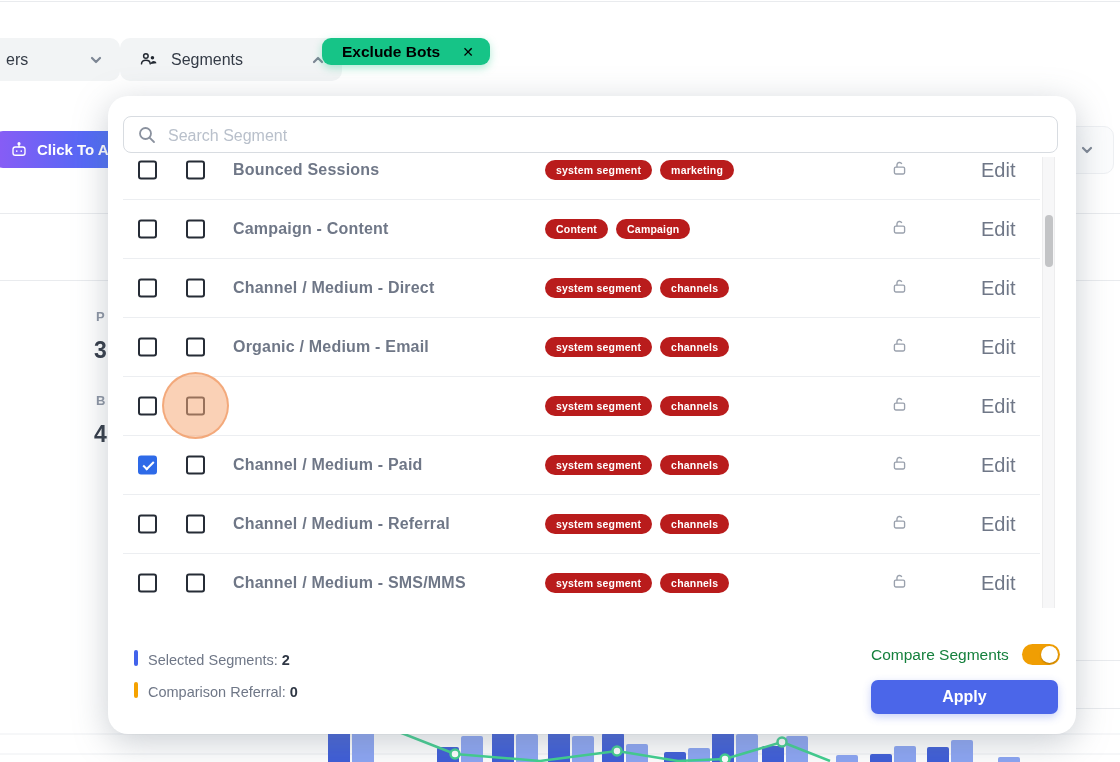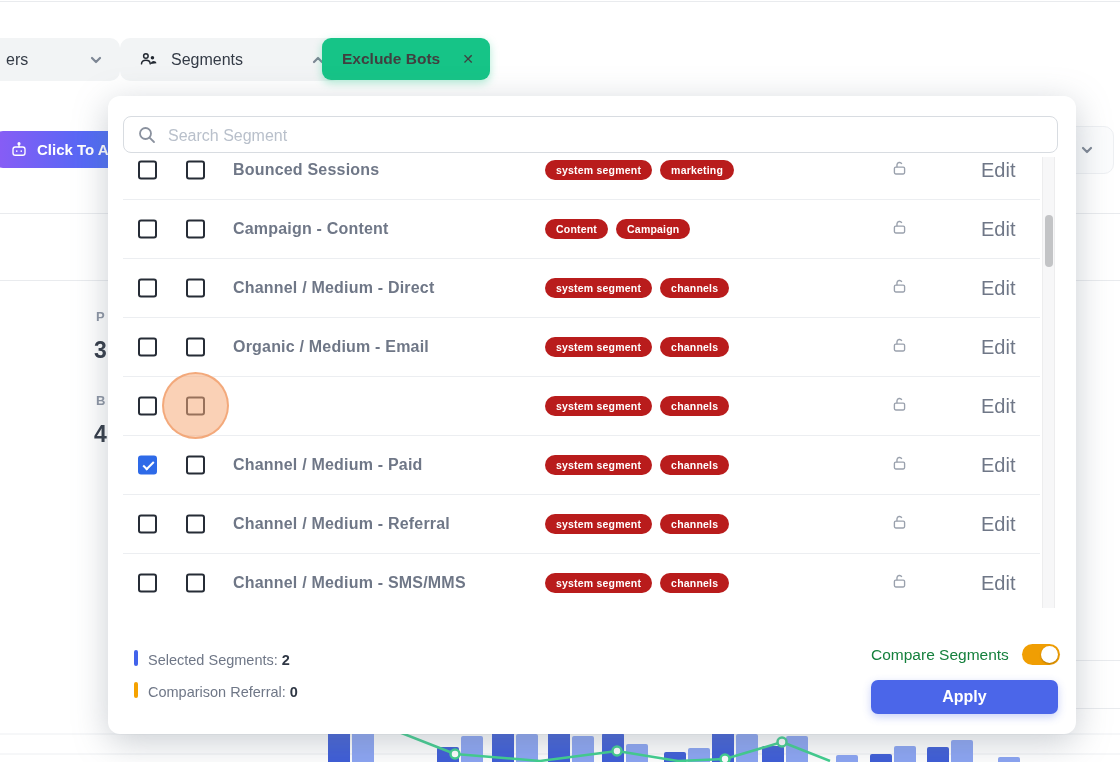--- a/index.html
+++ b/index.html
@@ -4,36 +4,36 @@
 <style>
   html,body{margin:0;padding:0;background:#fff;}
   body{width:1120px;height:762px;overflow:hidden;position:relative;
        font-family:"Liberation Sans","DejaVu Sans",sans-serif;-webkit-font-smoothing:antialiased;}
   .hairline{position:absolute;height:1px;background:#e9ebee;}
 
   
   .top-btn{position:absolute;top:38px;height:43px;background:#f2f4f5;border-radius:10px;
            display:flex;align-items:center;color:#343b46;font-size:16px;}
   .chev{width:12px;height:12px;fill:none;stroke:#7d8694;stroke-width:2.2;stroke-linecap:round;stroke-linejoin:round;}
-  .chip{position:absolute;left:322px;top:38px;height:42px;border-radius:9px;display:flex;
-        align-items:center;padding:0 16px 0 20px;color:#404040;font-weight:bold;font-size:15.5px;
+  .chip{position:absolute;left:322px;top:38px;height:27px;border-radius:9px;display:flex;
+        align-items:center;padding:0 16px 0 20px;color:#000000;font-weight:bold;font-size:15.5px;
         box-shadow:0 3px 8px rgba(23,197,132,.35);}
   .chip .x{margin-left:22px;font-size:14px;font-weight:bold;cursor:pointer;}
 
   
   .assist-btn{position:absolute;left:-6px;top:131px;height:37px;padding:0 14px 0 16px;border-radius:9px;
         background:linear-gradient(90deg,#8a5cf5,#3b6ef5);color:#fff;font-weight:bold;font-size:15px;
         display:flex;align-items:center;gap:9px;}
   .stat-label{position:absolute;left:96px;font-size:13px;color:#8b93a2;font-weight:bold;}
   .stat-value{position:absolute;left:94px;font-size:23px;color:#2f3744;font-weight:bold;}
   .bg-chevbtn{position:absolute;left:1060px;top:126px;width:52px;height:46px;background:#fbfcfd;
         border:1px solid #eef0f3;border-radius:10px;display:flex;align-items:center;justify-content:center;}
 
   
-  .modal{position:absolute;left:108px;top:96px;width:968px;height:638px;background:#fff;border-radius:12px;
+  .modal{position:absolute;left:108px;top:96px;width:968px;height:638px;background:#fff;border-radius:20px;
          box-shadow:0 8px 34px rgba(115,125,140,.38);}
   .searchbox{position:absolute;left:15px;top:20px;width:935px;height:37px;border:1px solid #d8dce1;
          border-radius:8px;background:#fff;box-sizing:border-box;}
   .searchbox input{position:absolute;left:42px;top:0;width:860px;height:35px;border:none;outline:none;
          font-size:16px;color:#39404c;background:transparent;font-family:inherit;}
   .searchbox input::placeholder{color:#b9c0cb;}
   .search-ic{position:absolute;left:13px;top:8px;}
 
   .seg-list{position:absolute;left:15px;top:61px;width:917px;height:451px;overflow:hidden;}
   .seg-list-inner{margin-top:-16px;}

